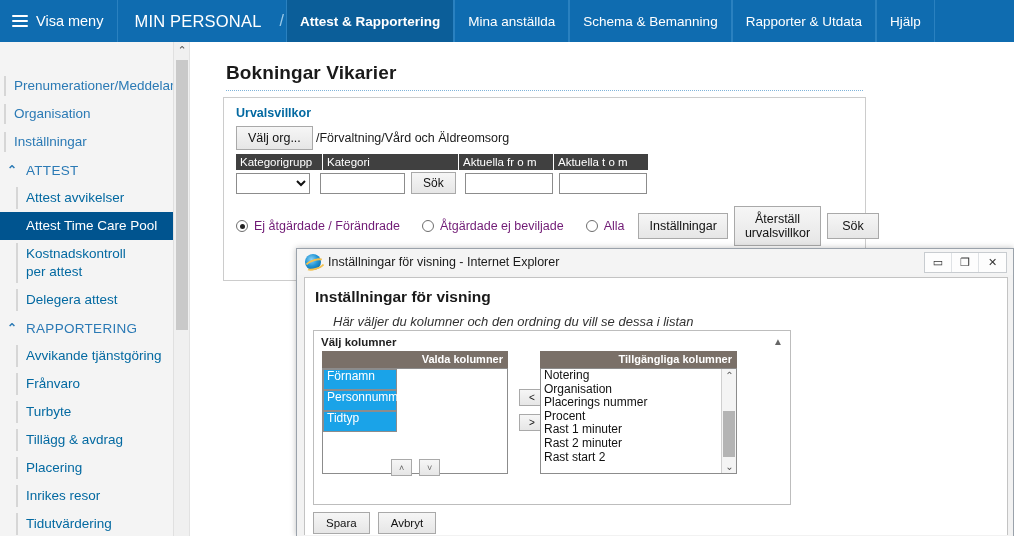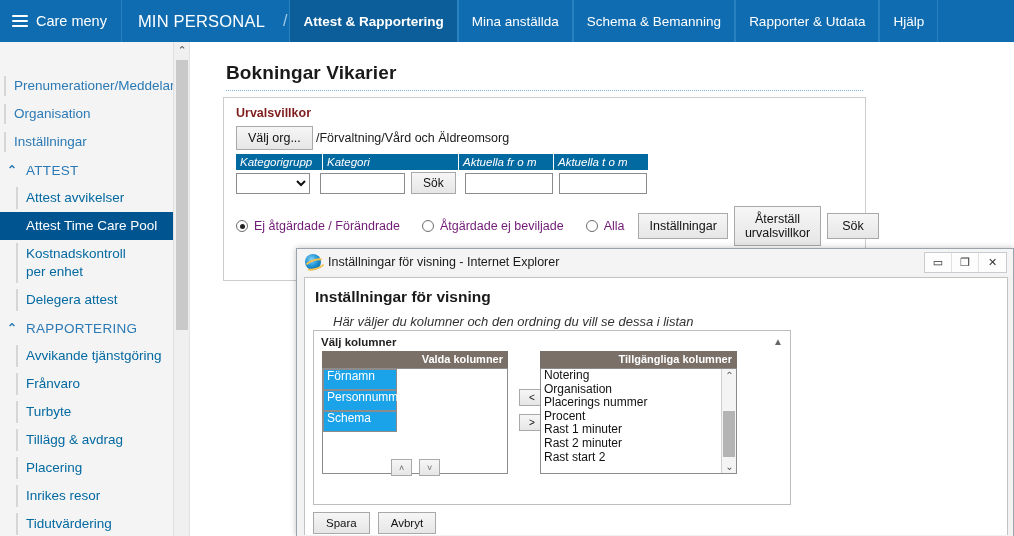--- a/index.html
+++ b/index.html
@@ -132,45 +132,44 @@
     border-top: 1px dotted #7fb4da;
   }
   .panel {
     position: absolute; left: 16px; top: 55px;
     width: 643px; height: 184px;
     border: 1px solid #cccccc;
     background: #ffffff;
   }
   .panel-title {
     position: absolute; left: 12px; top: 8px;
-    font-size: 12.5px; font-weight: bold; color: #7f1d1d;
+    font-size: 12.5px; font-weight: bold; color: #0369a1;
   }
   .btn {
     font-family: "Liberation Sans", sans-serif;
     background: linear-gradient(#f6f6f6, #e6e6e6);
     border: 1px solid #a9a9a9;
     color: #111; font-size: 12px;
     padding: 3px 8px; line-height: 14px;
     cursor: pointer;
   }
   .btn-org {
     position: absolute; left: 12px; top: 28px;
     padding: 4px 11px; font-size: 12.5px;
   }
   .org-path {
     position: absolute; left: 92px; top: 33px;
     font-size: 12.5px; color: #1a1a1a;
   }
   .hdr-row { position: absolute; left: 12px; top: 56px; display: flex; }
   .hdr-cell {
-    background: #0369a1; color: #ffffff;
+    background: #404040; color: #ffffff;
     font-size: 11.5px; line-height: 14px;
     padding: 1px 4px; margin-right: 1px;
     white-space: nowrap;
-    font-style: italic;
   }
   .h-kg { width: 86px; }
   .h-k  { width: 135px; }
   .h-fr { width: 94px; }
   .h-to { width: 94px; }
   .ctl-row { position: absolute; left: 12px; top: 74px; display: flex; align-items: center; }
   .sel, .txt {
     font-family: "Liberation Sans", sans-serif;
     font-size: 12px; height: 21px;
     border: 1px solid #8c8c8c; background: #fff;
@@ -325,21 +324,21 @@
 </head>
 <body>
 
 <div class="topnav">
   <div class="nav-burger">
     <span class="burger-glyph">
       <span></span>
         <span></span>
         <span></span>
     </span>
-    <span>Care meny</span>
+    <span>Visa meny</span>
   </div>
   <div class="nav-brand">MIN PERSONAL</div>
   <div class="nav-sep">/</div>
   <div class="nav-item active">Attest &amp; Rapportering</div>
   <div class="nav-item">Mina anställda</div>
   <div class="nav-item">Schema &amp; Bemanning</div>
   <div class="nav-item">Rapporter &amp; Utdata</div>
   <div class="nav-item">Hjälp</div>
 </div>
 
@@ -350,21 +349,21 @@
     <div class="side-link">Prenumerationer/Meddelan</div>
     <div class="side-link">Organisation</div>
     <div class="side-link">Inställningar</div>
 
     <div class="side-group">
       <span class="grp-caret">⌃</span>
       <span>ATTEST</span>
     </div>
     <div class="side-sub">Attest avvikelser</div>
     <div class="side-sub selected">Attest Time Care Pool</div>
-    <div class="side-sub" style="white-space:normal;width:150px;">Kostnadskontroll per enhet</div>
+    <div class="side-sub" style="white-space:normal;width:150px;">Kostnadskontroll per attest</div>
     <div class="side-sub">Delegera attest</div>
 
     <div class="side-group">
       <span class="grp-caret">⌃</span>
       <span>RAPPORTERING</span>
     </div>
     <div class="side-sub">Avvikande tjänstgöring</div>
     <div class="side-sub">Frånvaro</div>
     <div class="side-sub">Turbyte</div>
     <div class="side-sub">Tillägg &amp; avdrag</div>
@@ -441,21 +440,21 @@
 
     <div class="cols-panel">
       <div class="cols-panel-title">Välj kolumner</div>
       <div class="cols-collapse">▲</div>
 
       <div class="lb-head" style="left:8px; top:20px; width:186px;">Valda kolumner</div>
       <div class="lb" style="left:8px; top:37px; width:186px; height:106px;">
         <div class="lb-inner">
           <div class="lb-opt sel">Förnamn</div>
           <div class="lb-opt sel">Personnummer</div>
-          <div class="lb-opt sel">Schema</div>
+          <div class="lb-opt sel">Tidtyp</div>
         </div>
       </div>
 
       <div class="mid-btns" style="top:58px;">
         <button class="btn mid-btn">&lt;</button>
         <button class="btn mid-btn">&gt;</button>
       </div>
 
       <div class="lb-head" style="left:226px; top:20px; width:197px;">Tillgängliga kolumner</div>
       <div class="lb" style="left:226px; top:37px; width:197px; height:106px;">

